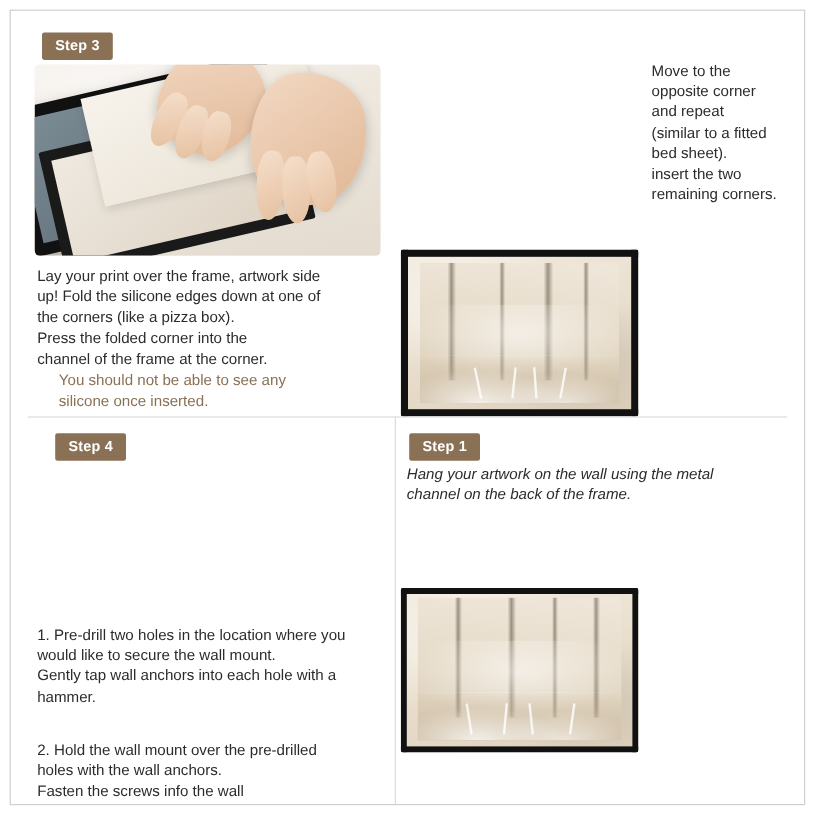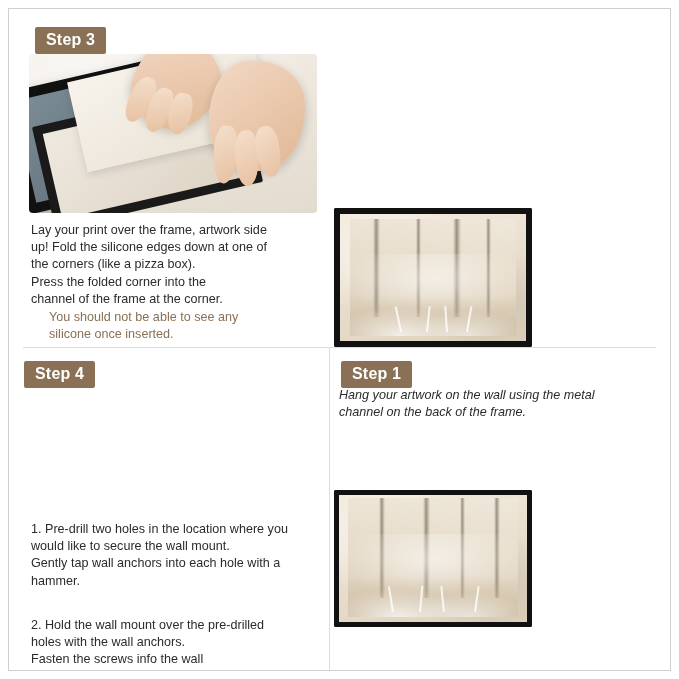--- a/index.html
+++ b/index.html
@@ -21,21 +21,21 @@
     border: 1px solid #cfcfcf;
     background: #ffffff;
     overflow: hidden;
   }
 
   
   .badge {
     display: inline-block;
     background: #8a7054;
     color: #ffffff;
-    font-size: 16px;
+    font-size: 12px;
     font-weight: bold;
     letter-spacing: .2px;
     padding: 4px 11px 5px 11px;
     border-radius: 2px;
   }
 
   
   .blk { position: absolute; }
   .cap {
     font-size: 12.6px;
@@ -242,24 +242,31 @@
         <div class="tuft" style="left:42%; transform:rotate(5deg);"></div>
         <div class="tuft" style="left:56%; transform:rotate(-6deg);"></div>
         <div class="tuft" style="left:74%; transform:rotate(8deg);"></div>
       </div>
       <div class="edgeblk" style="left:0; top:0; width:100%; height:5px;"></div>
       <div class="edgeblk" style="left:0; top:0; width:5px; height:100%;"></div>
       <div class="edgeblk" style="right:0; top:0; width:5px; height:100%;"></div>
       <div class="edgeblk" style="left:0; bottom:0; width:100%; height:5px;"></div>
     </div>
 
+    <div class="blk cap" style="left:534px; top:42px; width:115px;">Move to the
+opposite corner
+and repeat
+(similar to a fitted
+bed sheet).
+insert the two
+remaining corners.</div>
 
     <div class="hr" style="top:338px;"></div>
 
-    <div class="blk" style="left:15px; top:352px;">
+    <div class="blk" style="left:37px; top:352px;">
       <span class="badge">Step 4</span>
     </div>
 
     <div class="blk cap" style="left:22px; top:512px; width:300px;">1. Pre-drill two holes in the location where you
 would like to secure the wall mount.
 Gently tap wall anchors into each hole with a
 hammer.</div>
     <div class="blk cap" style="left:22px; top:589px; width:300px;margin-top:19px;">2. Hold the wall mount over the pre-drilled
 holes with the wall anchors.
 Fasten the screws info the wall

